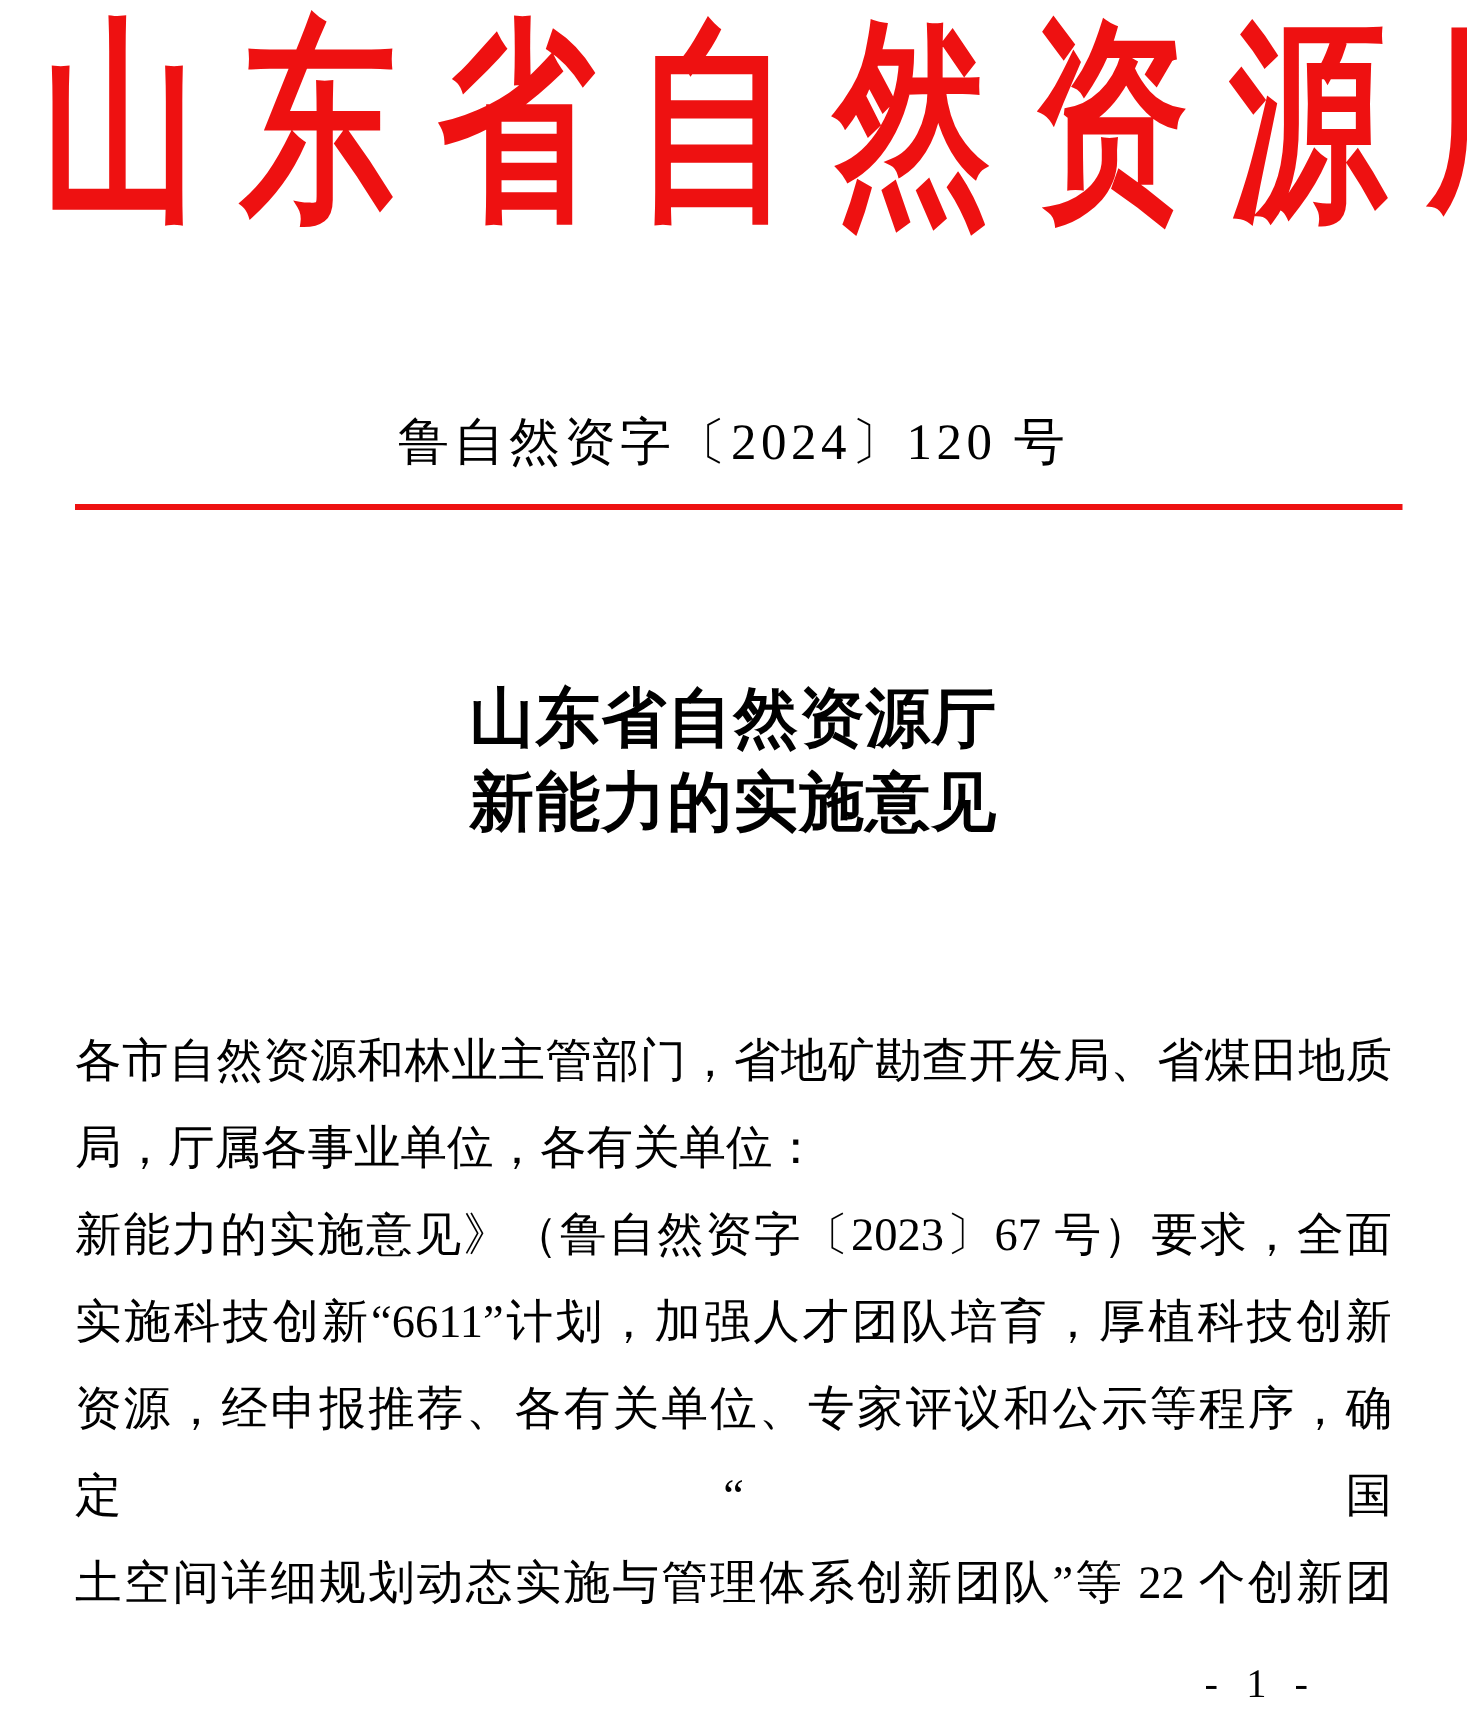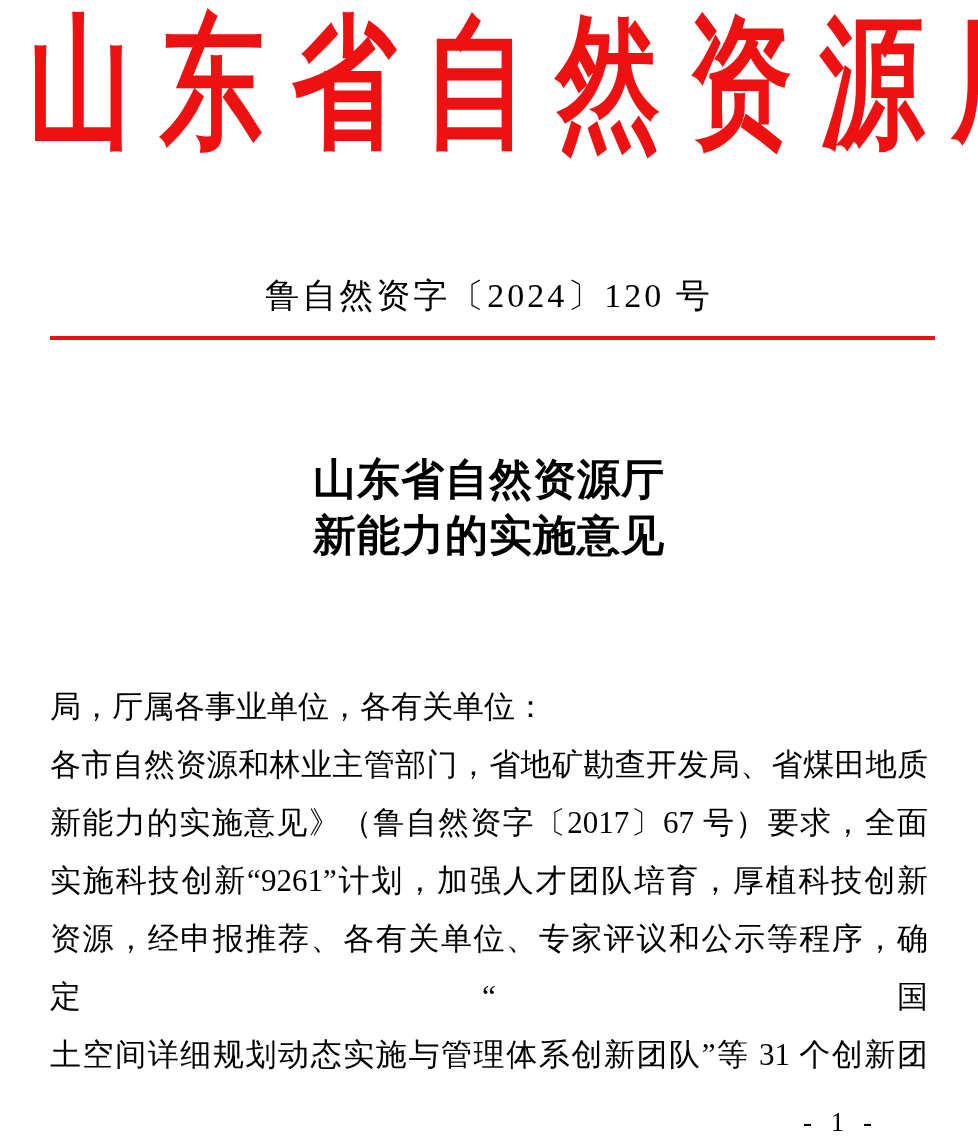--- a/index.html
+++ b/index.html
@@ -113,23 +113,23 @@
   <div class="doc-number">鲁自然资字〔2024〕120 号</div>
 
   <div class="red-line"></div>
 
   <div class="doc-title">
     <div>山东省自然资源厅</div>
     <div>新能力的实施意见</div>
   </div>
 
   <div class="body-text">
+      <div class="body-line fill">各市自然资源和林业主管部门，省地矿勘查开发局、省煤田地质</div>
       <div class="body-line">局，厅属各事业单位，各有关单位：</div>
-      <div class="body-line fill">各市自然资源和林业主管部门，省地矿勘查开发局、省煤田地质</div>
-      <div class="body-line fill">新能力的实施意见》（鲁自然资字〔2017〕67 号）要求，全面</div>
-      <div class="body-line fill">实施科技创新“9261”计划，加强人才团队培育，厚植科技创新</div>
+      <div class="body-line fill">新能力的实施意见》（鲁自然资字〔2023〕67 号）要求，全面</div>
+      <div class="body-line fill">实施科技创新“6611”计划，加强人才团队培育，厚植科技创新</div>
       <div class="body-line fill">资源，经申报推荐、各有关单位、专家评议和公示等程序，确定“国</div>
-      <div class="body-line fill">土空间详细规划动态实施与管理体系创新团队”等 31 个创新团</div>
+      <div class="body-line fill">土空间详细规划动态实施与管理体系创新团队”等 22 个创新团</div>
     </div>
 
   <div class="page-number">- 1 -</div>
 
 </div>
 
 </body></html>

